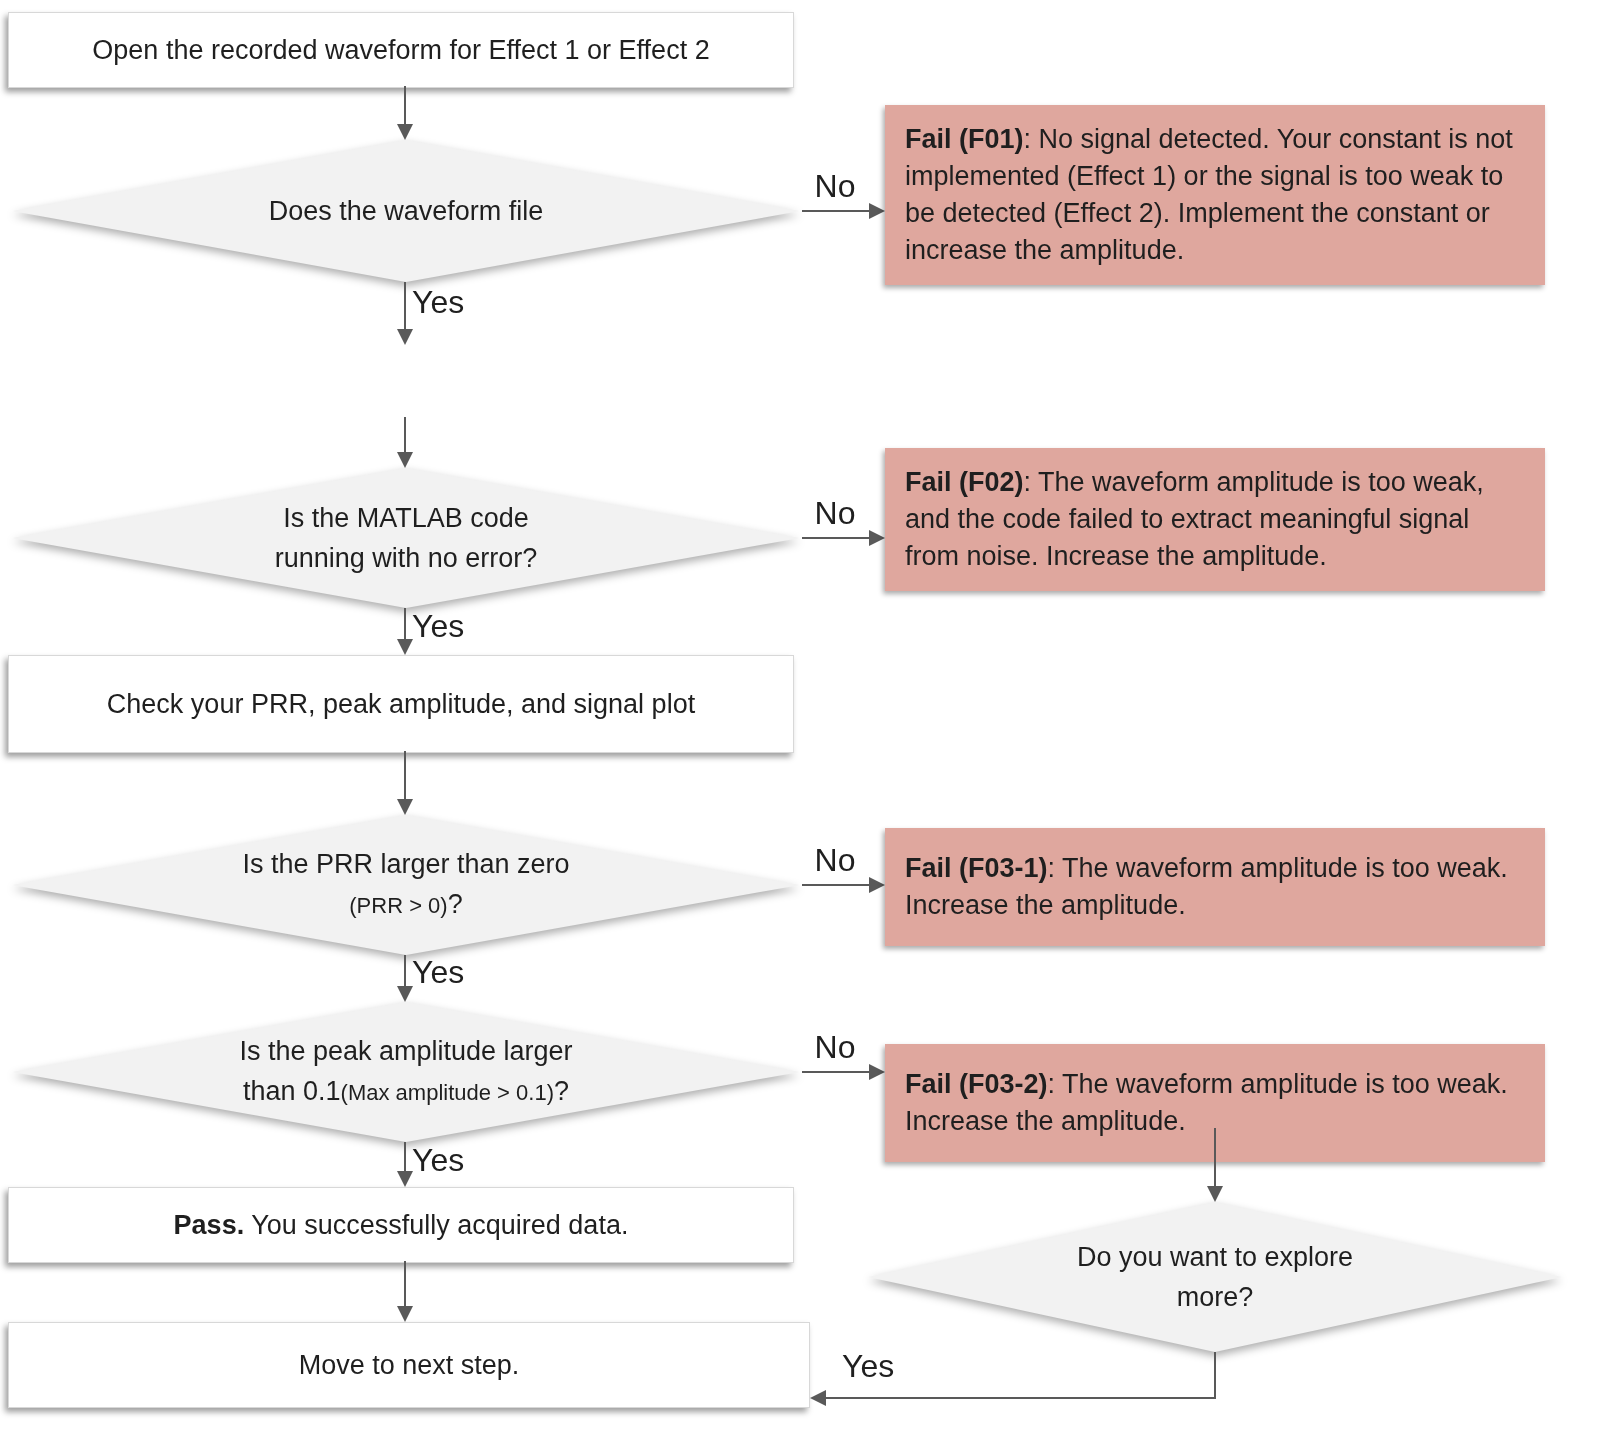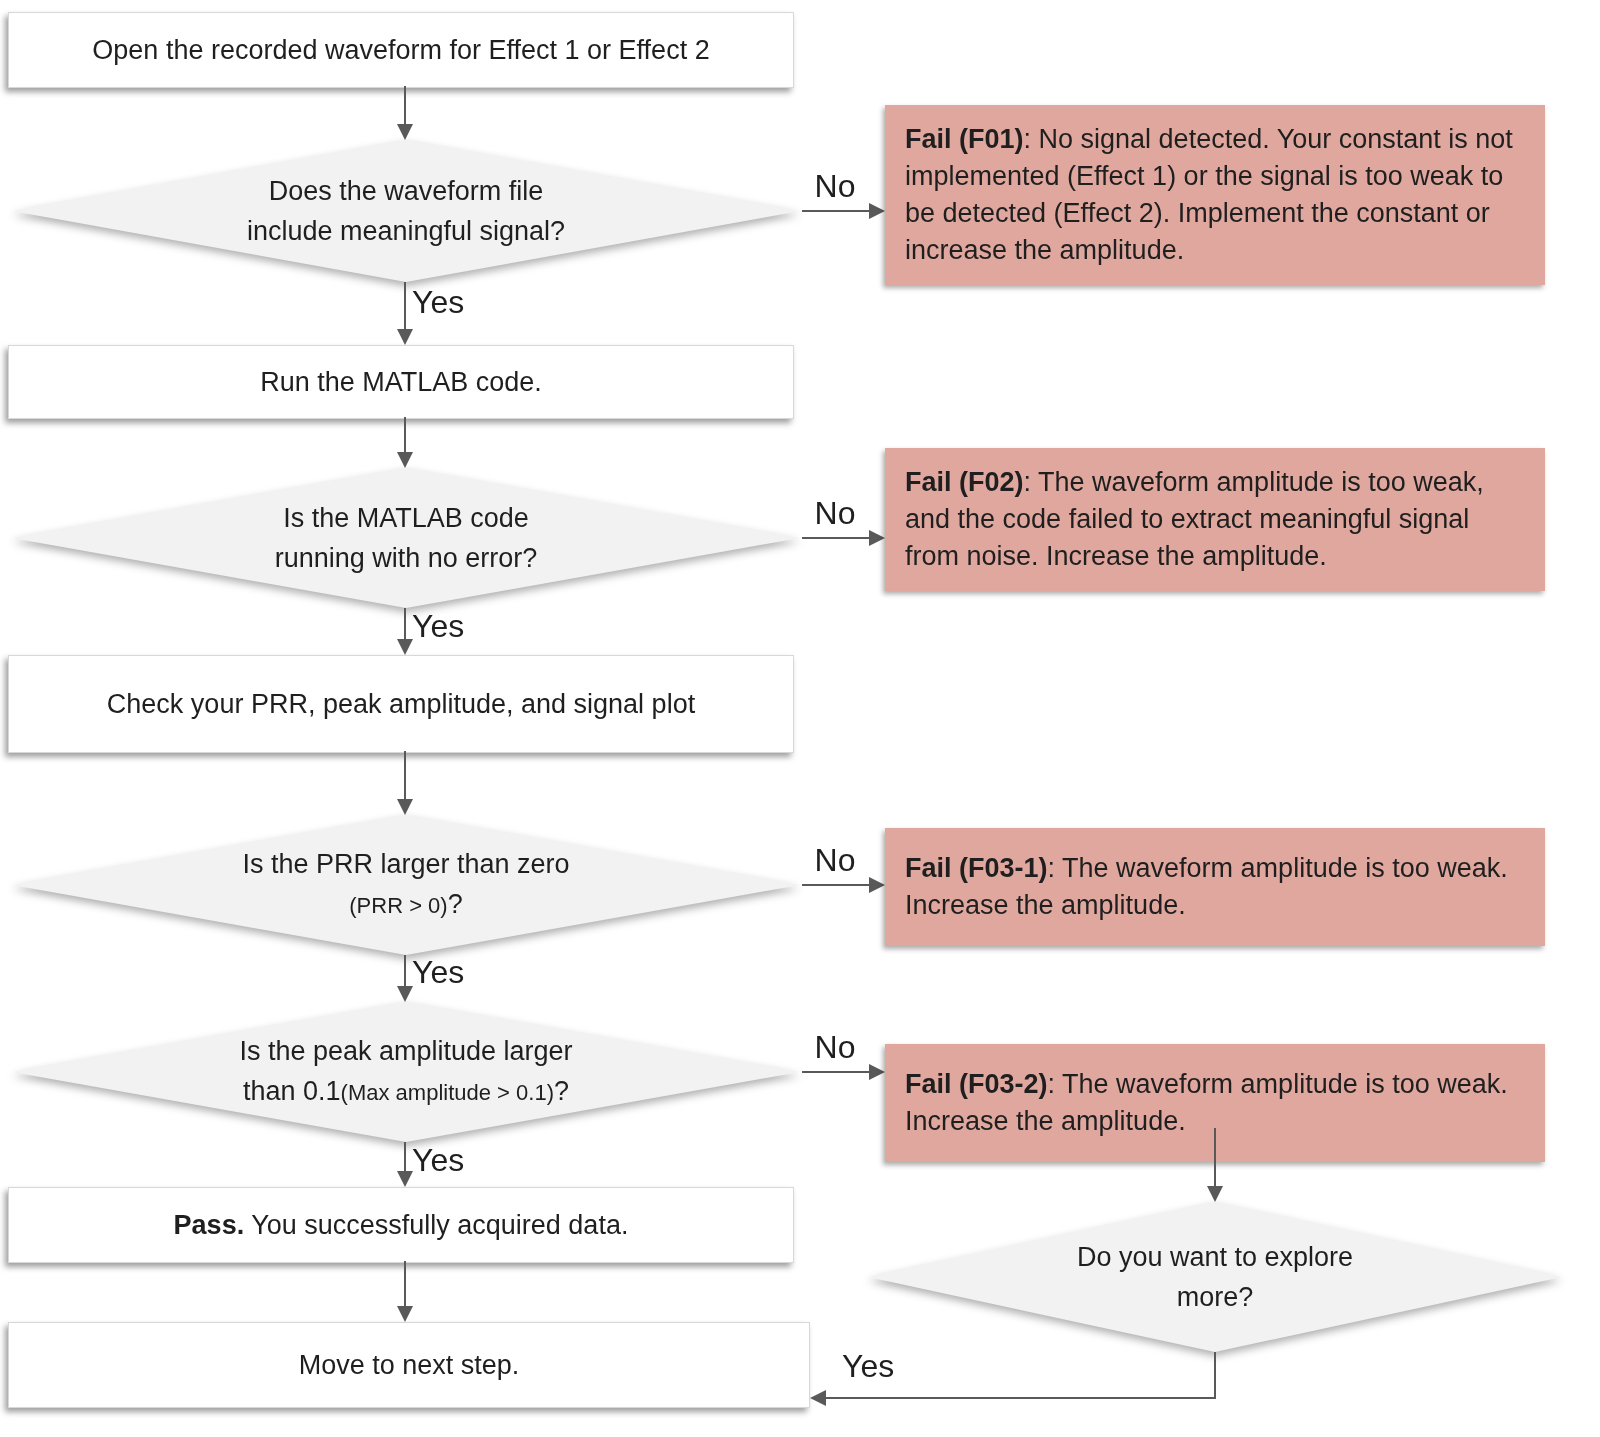--- a/index.html
+++ b/index.html
@@ -47,39 +47,35 @@
   <div class="rect" style="left:8px;top:12px;width:784px;height:74px;">
     <span>Open the recorded waveform for Effect 1 or Effect 2</span>
   </div>
 
   <div class="vline" style="left:404px;top:86px;height:40px;"></div>
   <div class="tri-down" style="left:397px;top:124px;"></div>
 
   <div class="dshadow" style="left:12px;top:140px;width:788px;height:142px;">
     <div class="dshape">
       <div>Does the waveform file</div>
-      <div>include meaningful signal?</div>
     </div>
   </div>
 
   <div class="edge-label" style="left:800px;top:172px;">No</div>
   <div class="hline" style="left:802px;top:210px;width:67px;"></div>
   <div class="tri-right" style="left:869px;top:203px;"></div>
 
   <div class="fail" style="top:105px;">
     <span class="b">Fail (F01)</span><span>: No signal detected. Your constant is not implemented (Effect 1) or the signal is too weak to be detected (Effect 2). Implement the constant or increase the amplitude.</span>
   </div>
 
   <div class="edge-label" style="left:412px;top:288px;text-align:left;">Yes</div>
   <div class="vline" style="left:404px;top:282px;height:49px;"></div>
   <div class="tri-down" style="left:397px;top:329px;"></div>
 
-  <div class="rect" style="left:8px;top:345px;width:784px;height:72px;">
-    <span>Run the MATLAB code.</span>
-  </div>
 
   <div class="vline" style="left:404px;top:417px;height:37px;"></div>
   <div class="tri-down" style="left:397px;top:452px;"></div>
 
   <div class="dshadow" style="left:12px;top:468px;width:788px;height:140px;">
     <div class="dshape">
       <div>Is the MATLAB code</div>
       <div>running with no error?</div>
     </div>
   </div>

